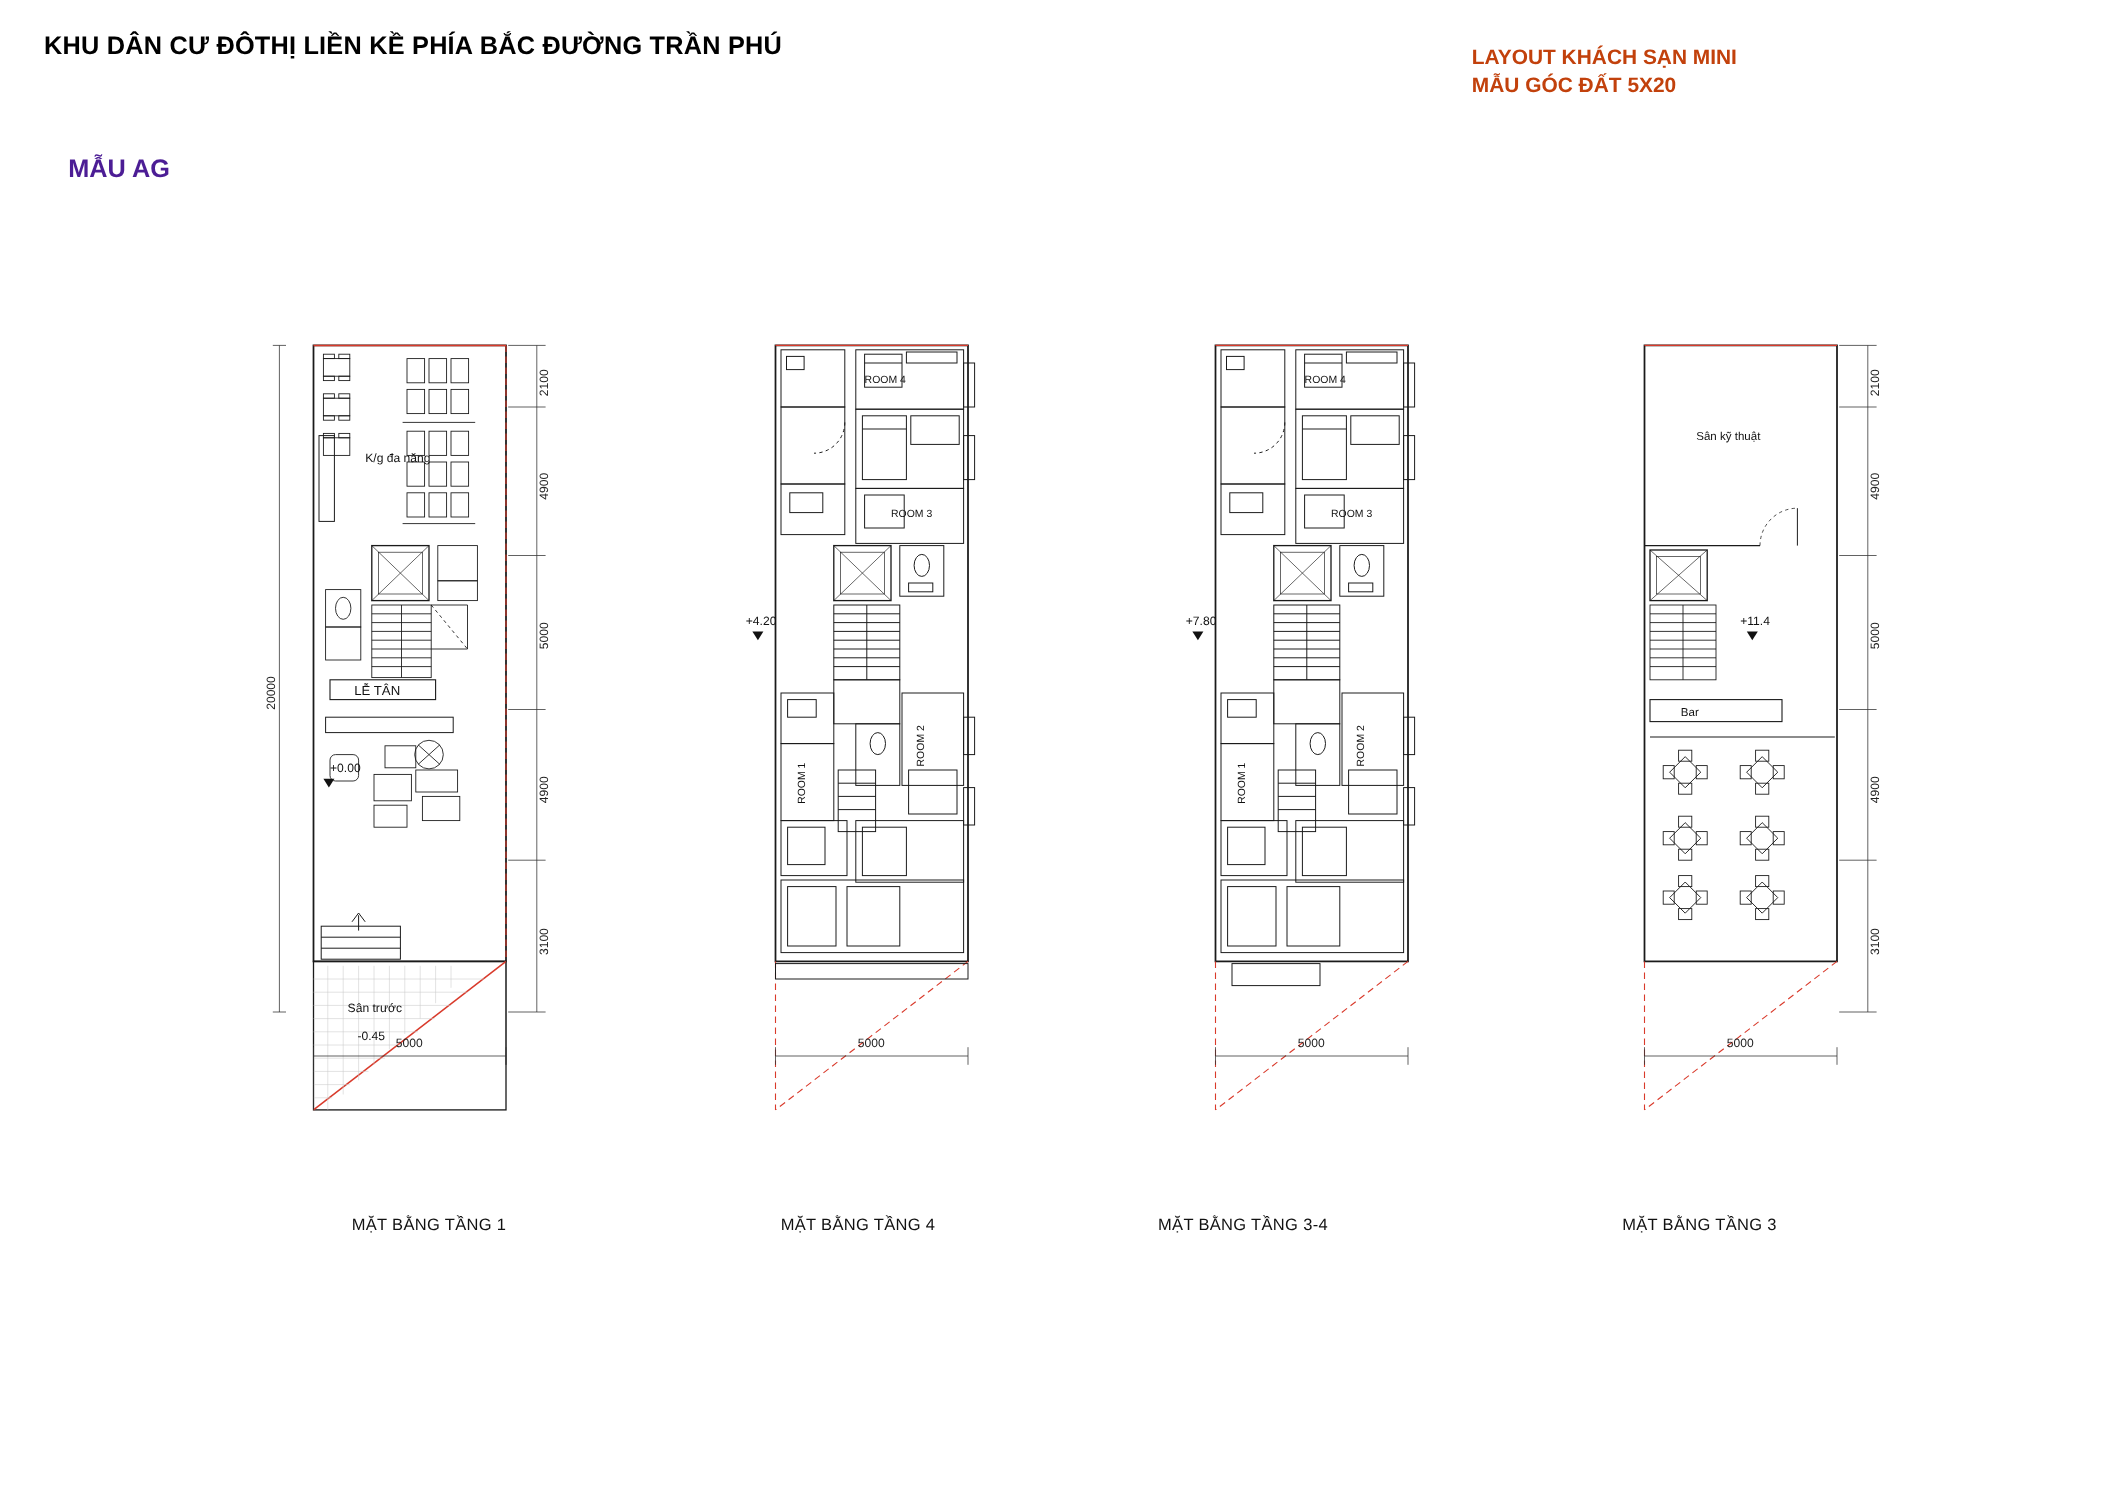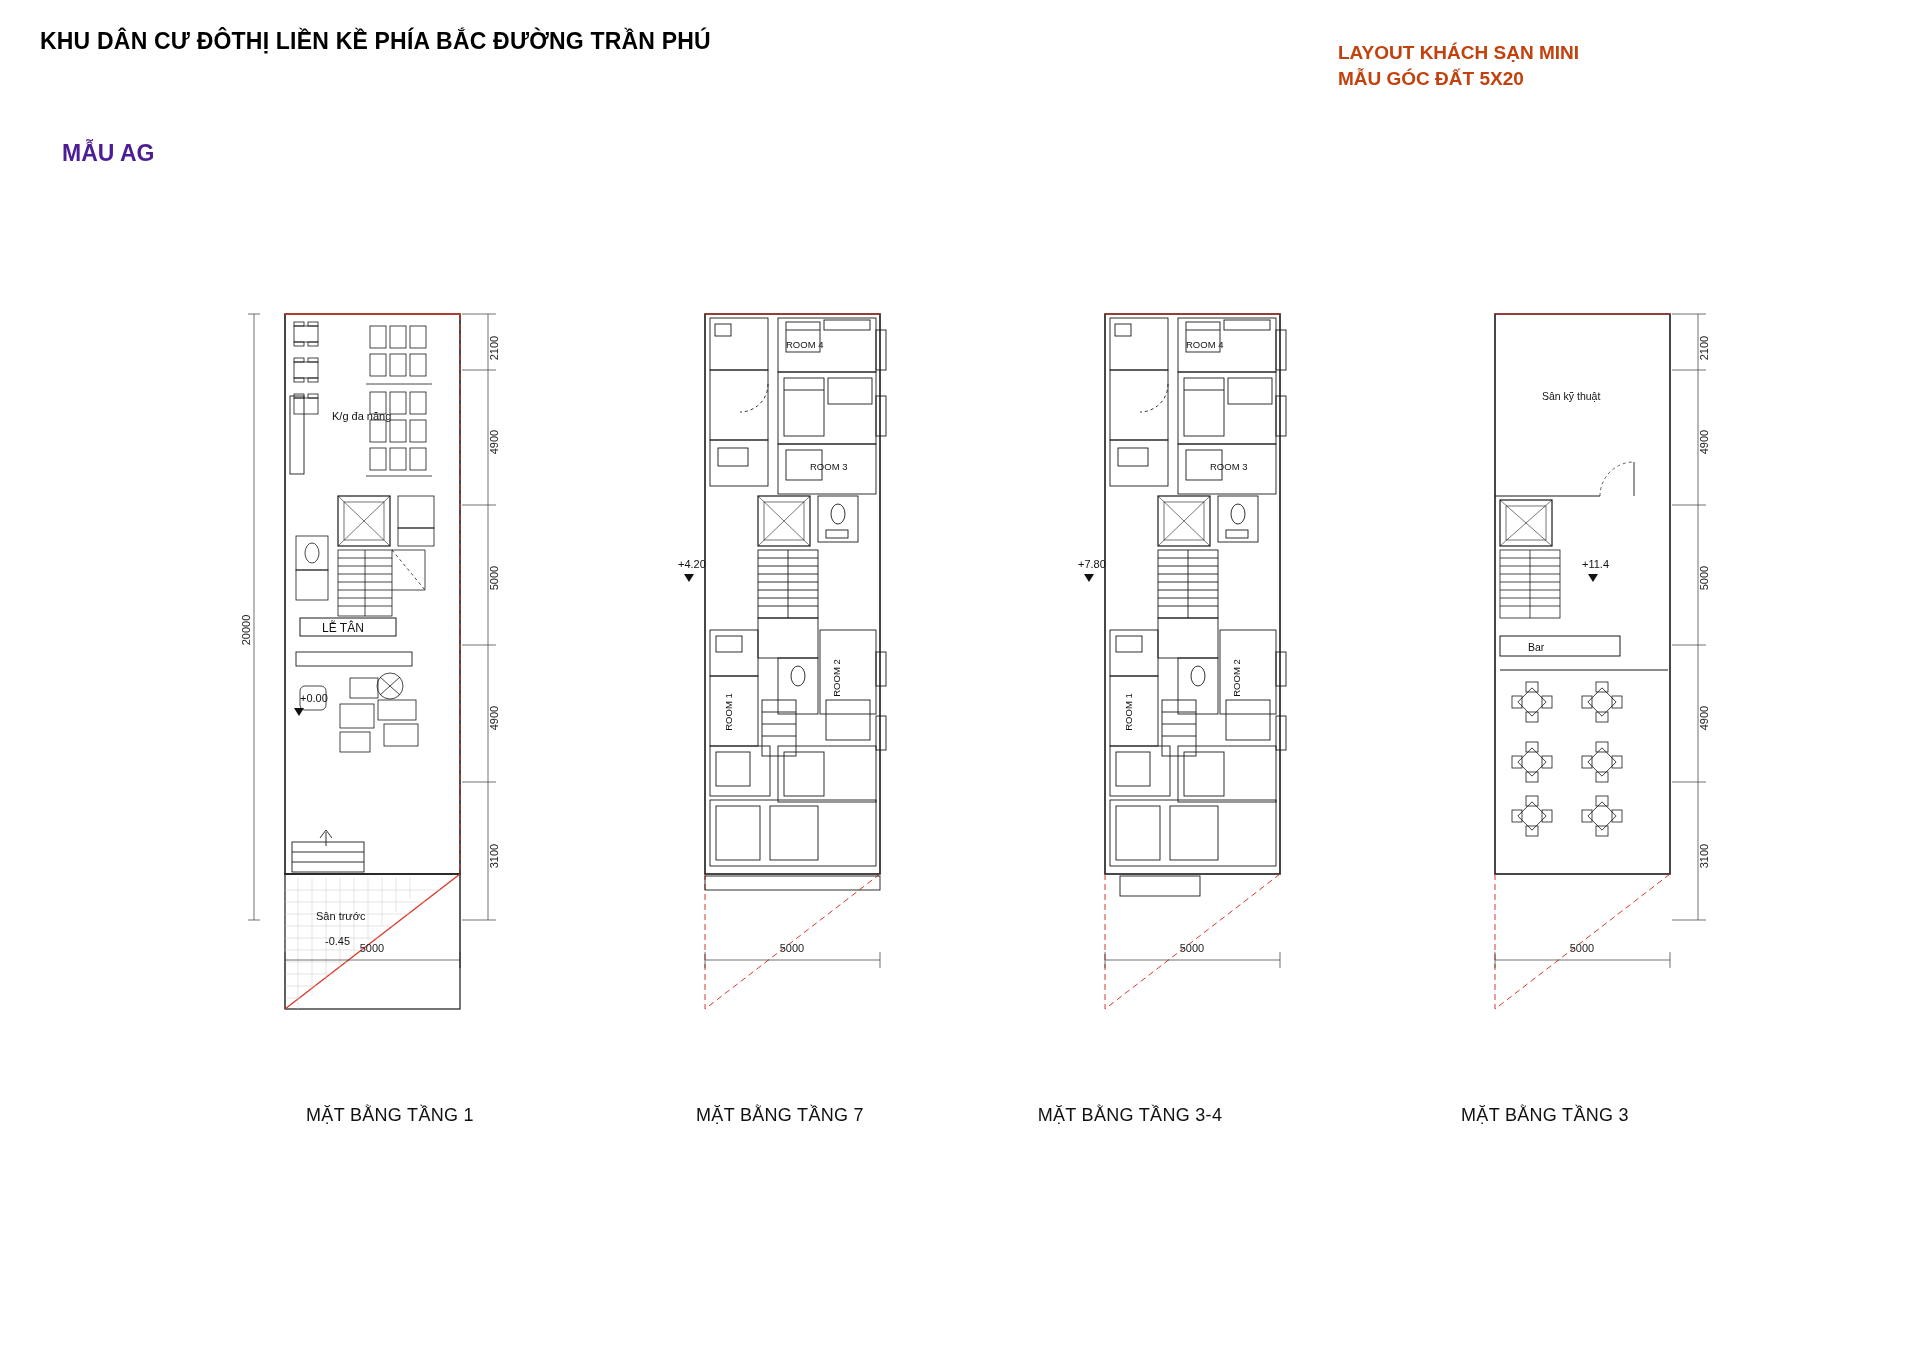--- a/index.html
+++ b/index.html
@@ -56,21 +56,21 @@
   #plan-1 { left: 240px; }
   #plan-2 { left: 660px; }
   #plan-3 { left: 1060px; }
   #plan-4 { left: 1450px; }
 
   .caption {
     position: absolute;
     top: 1105px;
     width: 380px;
     text-align: center;
-    font-size: 18px;
+    font-size: 15px;
     color: #111;
     letter-spacing: 0.3px;
   }
   #cap-1 { left: 200px; }
   #cap-2 { left: 590px; }
   #cap-3 { left: 940px; }
   #cap-4 { left: 1355px; }
 
   svg { display:block; }
 
@@ -530,15 +530,15 @@
   <text class="dimtext" x="258" y="48" transform="rotate(-90 258 48)" text-anchor="middle">2100</text>
   <text class="dimtext" x="258" y="142" transform="rotate(-90 258 142)" text-anchor="middle">4900</text>
   <text class="dimtext" x="258" y="278" transform="rotate(-90 258 278)" text-anchor="middle">5000</text>
   <text class="dimtext" x="258" y="418" transform="rotate(-90 258 418)" text-anchor="middle">4900</text>
   <text class="dimtext" x="258" y="556" transform="rotate(-90 258 556)" text-anchor="middle">3100</text>
   <text class="dimtext" x="132" y="652" text-anchor="middle">5000</text>
 </svg>
 </div>
 
 <div class="caption" id="cap-1">MẶT BẰNG TẦNG 1</div>
-<div class="caption" id="cap-2">MẶT BẰNG TẦNG 7</div>
+<div class="caption" id="cap-2">MẶT BẰNG TẦNG 4</div>
 <div class="caption" id="cap-3">MẶT BẰNG TẦNG 3-4</div>
 <div class="caption" id="cap-4">MẶT BẰNG TẦNG 3</div>
 
 </body></html>

